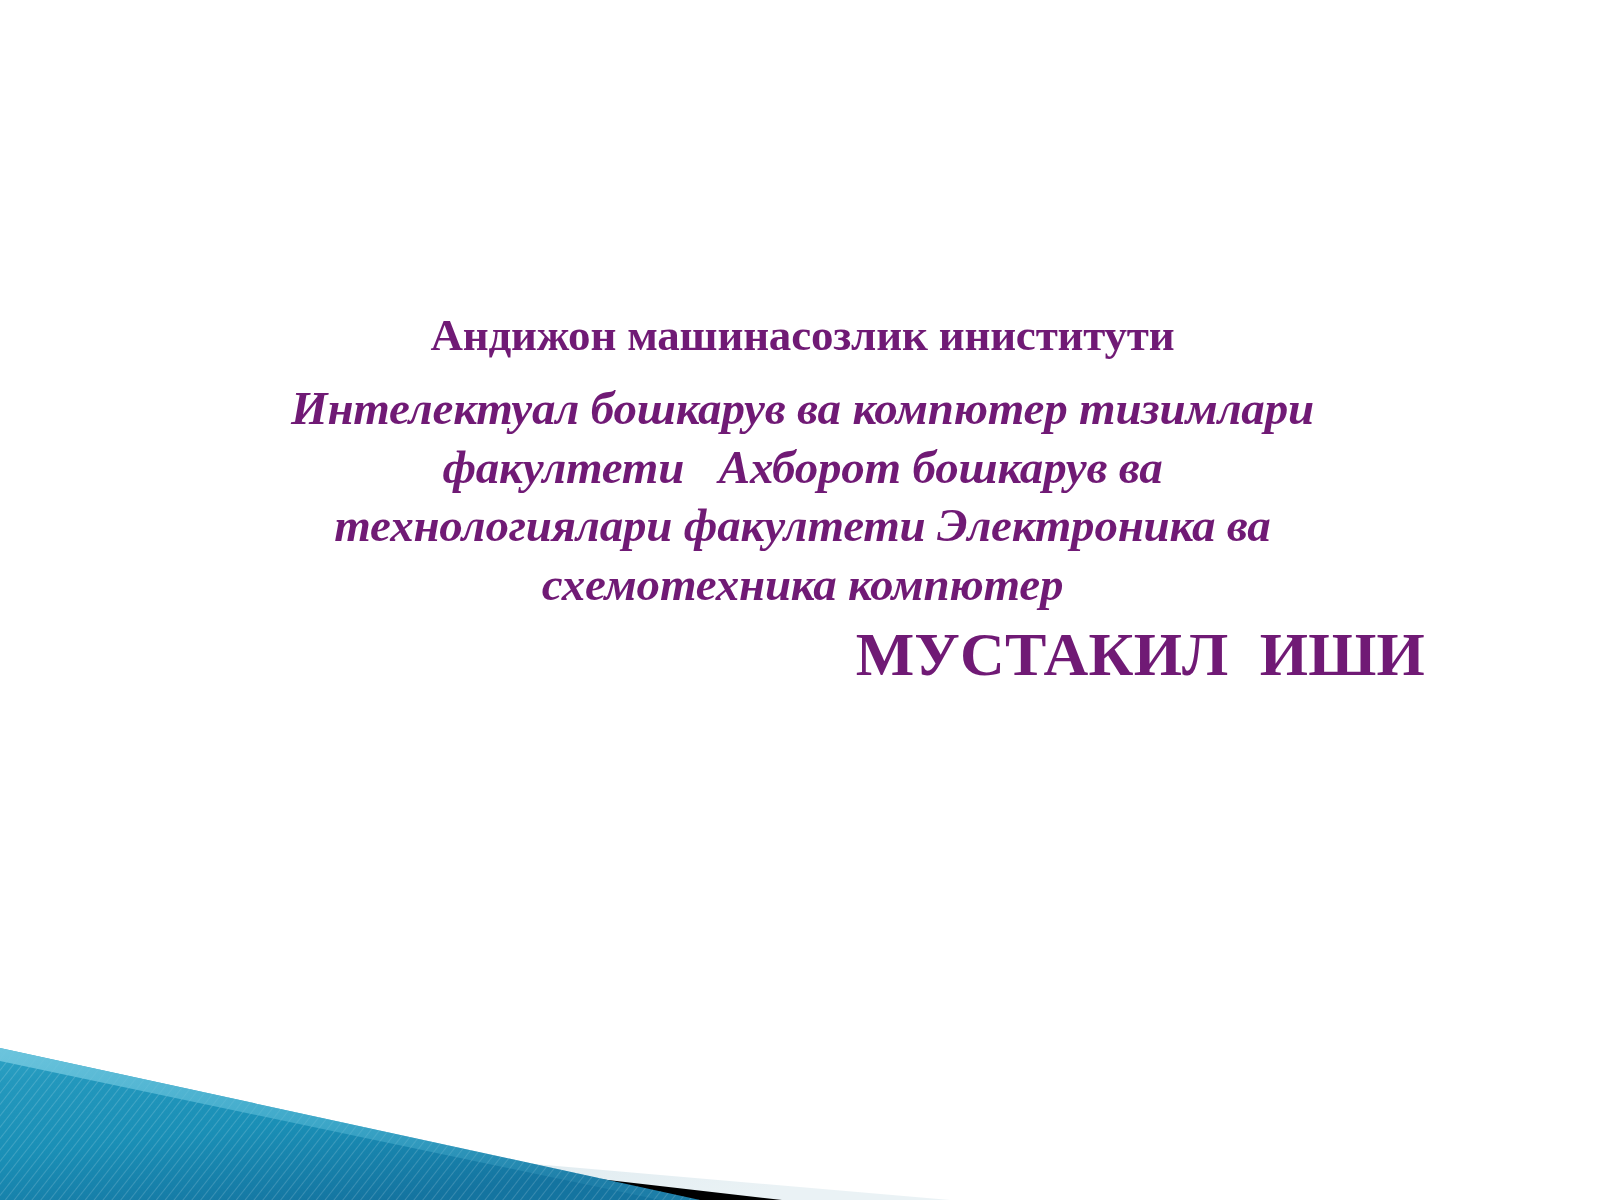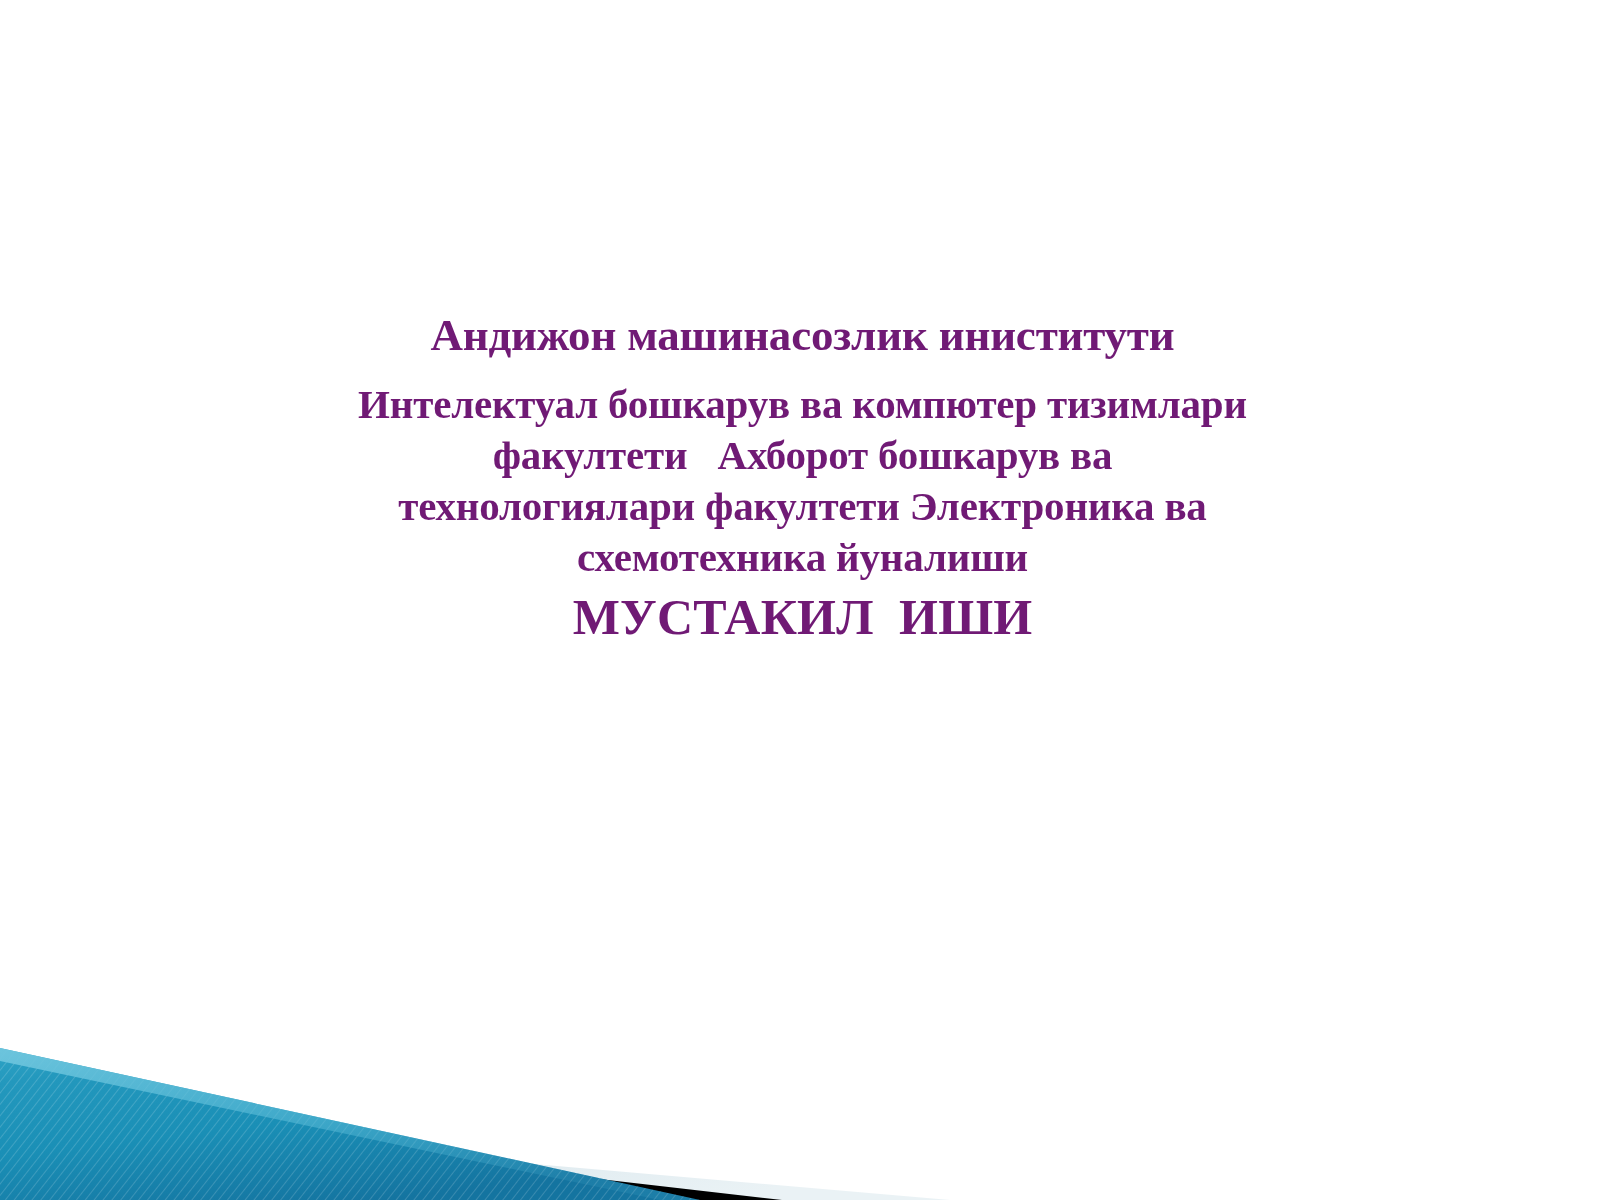--- a/index.html
+++ b/index.html
@@ -61,31 +61,33 @@
     white-space: pre-wrap;
   }
 
   #para-1 {
     font-size: 45px;
     line-height: 1.20;
     letter-spacing: -0.2px;
   }
 
   #para-2 {
-    font-size: 41px;
+    font-size: 47px;
     line-height: 1.245;
     margin-top: 17px;
     letter-spacing: -0.2px;
+    font-style: italic;
   }
 
   #para-3 {
-    font-size: 50px;
+    font-size: 62px;
     line-height: 1.20;
     margin-top: 4px;
     letter-spacing: 0.2px;
+    text-align: right;
   }
 </style>
 </head>
 <body>
 
 <div id="slide">
 
   <div id="corner-decoration">
     <svg viewBox="0 0 1020 210" preserveAspectRatio="none" xmlns="http://www.w3.org/2000/svg">
       <defs>
@@ -131,21 +133,21 @@
   <div id="title-block">
 
     <p class="para" id="para-1">
       <span class="para-line">Андижон машинасозлик иниститути</span>
     </p>
 
     <p class="para" id="para-2">
       <span class="para-line">Интелектуал бошкарув ва компютер тизимлари</span>
       <span class="para-line">факултети   Ахборот бошкарув ва</span>
       <span class="para-line">технологиялари факултети Электроника ва</span>
-      <span class="para-line">схемотехника йуналиши</span>
+      <span class="para-line">схемотехника компютер</span>
     </p>
 
     <p class="para" id="para-3">
       <span class="para-line">МУСТАКИЛ  ИШИ</span>
     </p>
 
   </div>
 
 </div>
 

